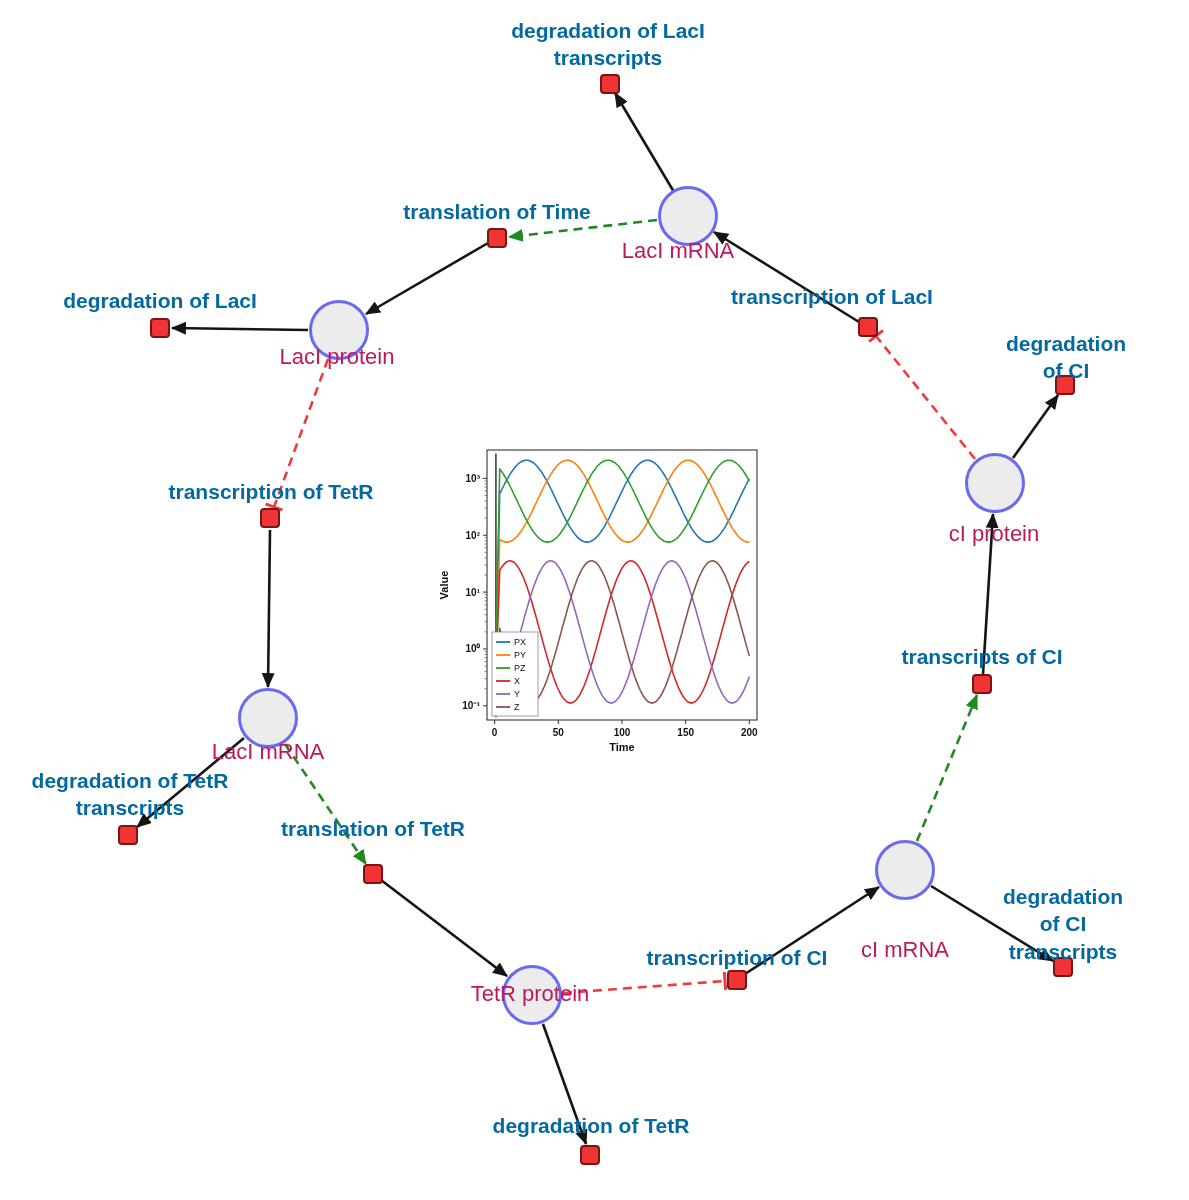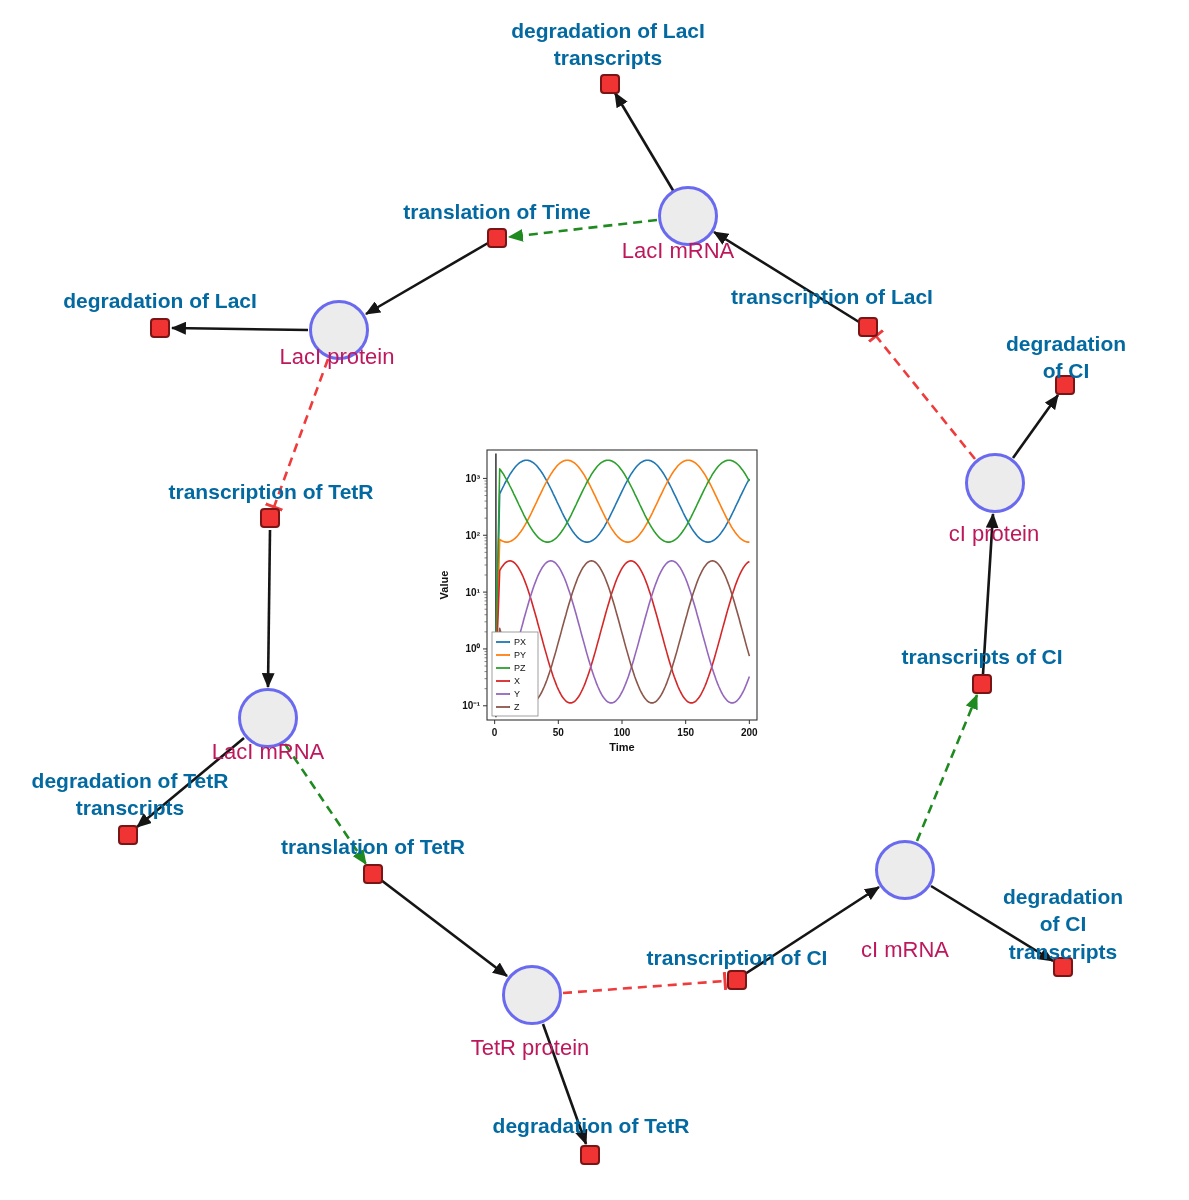--- a/index.html
+++ b/index.html
@@ -62,21 +62,21 @@
   <div class="species" style="left:688px;top:216px"></div>
   <div class="species" style="left:339px;top:330px"></div>
   <div class="species" style="left:268px;top:718px"></div>
   <div class="species" style="left:532px;top:995px"></div>
   <div class="species" style="left:905px;top:870px"></div>
   <div class="species" style="left:995px;top:483px"></div>
 
   <div class="species-label" style="left:678px;top:215px">LacI mRNA</div>
   <div class="species-label" style="left:337px;top:321px">LacI protein</div>
   <div class="species-label" style="left:268px;top:716px">LacI mRNA</div>
-  <div class="species-label" style="left:530px;top:1012px">TetR protein</div>
+  <div class="species-label" style="left:530px;top:958px">TetR protein</div>
   <div class="species-label" style="left:905px;top:914px">cI mRNA</div>
   <div class="species-label" style="left:994px;top:498px">cI protein</div>
 
   <div class="reaction" style="left:610px;top:84px"></div>
   <div class="reaction" style="left:497px;top:238px"></div>
   <div class="reaction" style="left:160px;top:328px"></div>
   <div class="reaction" style="left:868px;top:327px"></div>
   <div class="reaction" style="left:1065px;top:385px"></div>
   <div class="reaction" style="left:270px;top:518px"></div>
   <div class="reaction" style="left:982px;top:684px"></div>
@@ -89,21 +89,21 @@
   <div class="reaction-label" style="left:608px;top:44px">degradation of LacI
 transcripts</div>
   <div class="reaction-label" style="left:497px;top:212px">translation of Time</div>
   <div class="reaction-label" style="left:160px;top:301px">degradation of LacI</div>
   <div class="reaction-label" style="left:832px;top:297px">transcription of LacI</div>
   <div class="reaction-label" style="left:1066px;top:357px">degradation of CI</div>
   <div class="reaction-label" style="left:271px;top:492px">transcription of TetR</div>
   <div class="reaction-label" style="left:982px;top:657px">transcripts of CI</div>
   <div class="reaction-label" style="left:130px;top:794px">degradation of TetR
 transcripts</div>
-  <div class="reaction-label" style="left:373px;top:847px">translation of TetR</div>
+  <div class="reaction-label" style="left:373px;top:829px">translation of TetR</div>
   <div class="reaction-label" style="left:737px;top:958px">transcription of CI</div>
   <div class="reaction-label" style="left:1063px;top:924px">degradation of CI
 transcripts</div>
   <div class="reaction-label" style="left:591px;top:1126px">degradation of TetR</div>
 
   <svg id="inset-plot" width="332" height="320">
       <rect x="50" y="12" width="270" height="270" fill="none" stroke="#333" stroke-width="1.1"></rect>
       <line x1="57.64150943396226" y1="282" x2="57.64150943396226" y2="286" stroke="#333" stroke-width="1"></line>
       <text x="57.64150943396226" y="298" text-anchor="middle" font-size="10" font-weight="700" fill="#111">0</text>
       <line x1="121.32075471698113" y1="282" x2="121.32075471698113" y2="286" stroke="#333" stroke-width="1"></line>

